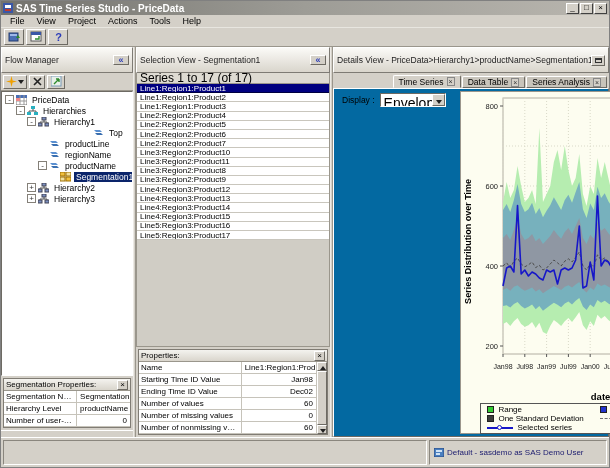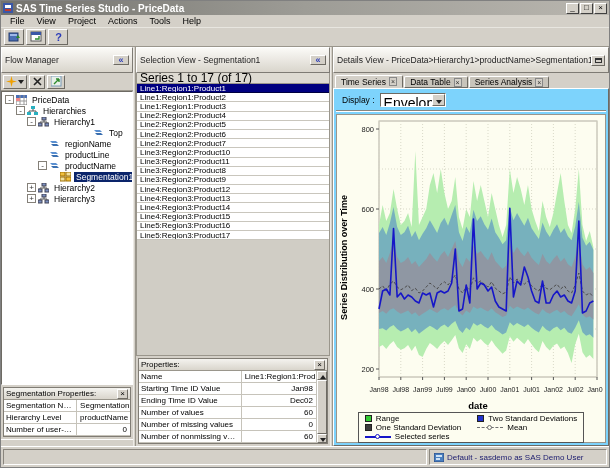--- a/index.html
+++ b/index.html
@@ -63,26 +63,26 @@
   .midfill{flex:1;background:#d0cdc5;border:1px solid #9a968c;border-top:none;}
   .propswrap{display:flex;}
   .propsrows{flex:1;min-width:0;}
   .vscroll{width:11px;flex:none;background:#efede7;border-left:1px solid #c6c3ba;display:flex;flex-direction:column;}
   .sarrow{height:9px;background:#d4d0c8;border:1px solid;border-color:#fff #6d6a63 #6d6a63 #fff;position:relative;}
   .sarrow::after{content:"";position:absolute;left:2px;border-left:3px solid transparent;border-right:3px solid transparent;}
   .sarrow.up::after{top:3px;border-bottom:4px solid #222;}
   .sarrow.down::after{top:3px;border-top:4px solid #222;}
   .sthumb{flex:1;margin:0;background:#d4d0c8;border:1px solid;border-color:#fff #6d6a63 #6d6a63 #fff;}
   
-  .tabs{height:15px;flex:none;display:flex;align-items:flex-end;padding:2px 2px 0 2px;background:#d4d0c8;gap:1px;}
+  .tabs{height:15px;flex:none;display:flex;align-items:flex-end;padding:2px 2px 0 2px;background:#d4d0c8;gap:1px;justify-content:flex-end;}
   .tab{height:13px;display:flex;align-items:center;gap:3px;padding:0 5px;font-size:8.5px;
     border:1px solid;border-color:#fff #6d6a63 #d4d0c8 #fff;background:#d4d0c8;border-radius:2px 2px 0 0;}
   .tab.inactive{height:12px;background:#c8c4bb;border-bottom:1px solid #6d6a63;}
   .tabx{font-size:7px;line-height:7px;border:1px solid #888;padding:0 1px;color:#333;background:#d4d0c8;}
-  .tabpane{flex:1;display:flex;flex-direction:column;border:1px solid;border-color:#fff #6d6a63 #6d6a63 #fff;background:#7dd3fc;min-height:0;}
+  .tabpane{flex:1;display:flex;flex-direction:row;border:1px solid;border-color:#fff #6d6a63 #6d6a63 #fff;background:#0369a1;min-height:0;}
   .fieldrow{height:21px;flex:none;display:flex;align-items:center;gap:5px;padding:0 8px;font-size:8.5px;}
   .groove{height:2px;flex:none;border-top:1px solid #8a867e;border-bottom:1px solid #fff;margin:0 2px;}
   .combo{display:flex;height:14px;background:#fff;border:1px solid;border-color:#6d6a63 #fff #fff #6d6a63;align-items:stretch;}
   .combo .cval{flex:1;padding:1px 3px;font-size:14px;white-space:nowrap;overflow:hidden;}
   .combo .cbtn{width:13px;flex:none;background:#d4d0c8;border:1px solid;border-color:#fff #6d6a63 #6d6a63 #fff;position:relative;}
   .combo .cbtn::after{content:"";position:absolute;left:3px;top:5px;border-left:3px solid transparent;border-right:3px solid transparent;border-top:4px solid #222;}
   .chartregion{flex:1;margin:2px;background:#fdfdf0;border:1px solid #9a968c;display:grid;
     grid-template-columns:14px 1fr;grid-template-rows:1fr 12px 30px;min-height:0;}
   .ylabel{grid-column:1;grid-row:1;writing-mode:vertical-rl;transform:rotate(180deg);
     font-weight:bold;font-size:9px;color:#000;justify-self:center;align-self:center;white-space:nowrap;}
@@ -92,21 +92,21 @@
     border:1px solid #555;display:grid;grid-template-columns:auto auto;column-gap:16px;row-gap:0;
     padding:1px 6px;font-size:8px;background:#fdfdf0;height:max-content;}
   .legitem{display:flex;align-items:center;gap:4px;height:9px;white-space:nowrap;}
   .sw-square{width:7px;height:7px;border:1px solid #222;flex:none;}
   .sw-line{width:26px;height:7px;position:relative;flex:none;}
   .sw-line .bar{position:absolute;left:0;right:0;top:3px;border-top:1px solid;}
   .sw-line .bar.dashed{border-top-style:dashed;}
   .sw-line .bar.thick{border-top-width:2px;}
   .sw-line .dot{position:absolute;left:10px;top:1px;width:5px;height:5px;border:1px solid;border-radius:50%;background:#fdfdf0;}
   
-  .statusbar{height:21px;flex:none;display:flex;gap:2px;padding:2px 2px;background:#d4d0c8;border-top:1px solid #fff;}
+  .statusbar{height:30px;flex:none;display:flex;gap:2px;padding:2px 2px;background:#d4d0c8;border-top:1px solid #fff;}
   .scell{border:1px solid;border-color:#8a867e #fff #fff #8a867e;display:flex;align-items:center;padding:0 4px;gap:3px;font-size:8px;}
   .scell.l{flex:1;}
   .scell.r{width:178px;flex:none;color:#1a1a6e;}
   svg text{font-family:"Liberation Sans",sans-serif;}
 </style>
 </head>
 <body>
 
 <div class="win">
 
@@ -235,31 +235,31 @@
             <span class="tlabel">Top</span>
           </div>
           <div class="treerow" style="padding-left: 36px;">
             <span class="tspacer"></span>
             <span class="ticon">
               <svg width="11" height="10">
                 <path d="M1 2 L7 2 L9 4 L3 4 Z" fill="#5a8fd0"></path>
                 <path d="M2 5 L8 5 L10 7 L4 7 Z" fill="#3a6fb0"></path>
               </svg>
             </span>
-            <span class="tlabel">regionName</span>
+            <span class="tlabel">productLine</span>
           </div>
           <div class="treerow" style="padding-left: 36px;">
             <span class="tspacer"></span>
             <span class="ticon">
               <svg width="11" height="10">
                 <path d="M1 2 L7 2 L9 4 L3 4 Z" fill="#5a8fd0"></path>
                 <path d="M2 5 L8 5 L10 7 L4 7 Z" fill="#3a6fb0"></path>
               </svg>
             </span>
-            <span class="tlabel">productLine</span>
+            <span class="tlabel">regionName</span>
           </div>
           <div class="treerow" style="padding-left: 36px;">
             <span class="toggle">-</span>
             <span class="ticon">
               <svg width="11" height="10">
                 <path d="M1 2 L7 2 L9 4 L3 4 Z" fill="#5a8fd0"></path>
                 <path d="M2 5 L8 5 L10 7 L4 7 Z" fill="#3a6fb0"></path>
               </svg>
             </span>
             <span class="tlabel">productName</span>

